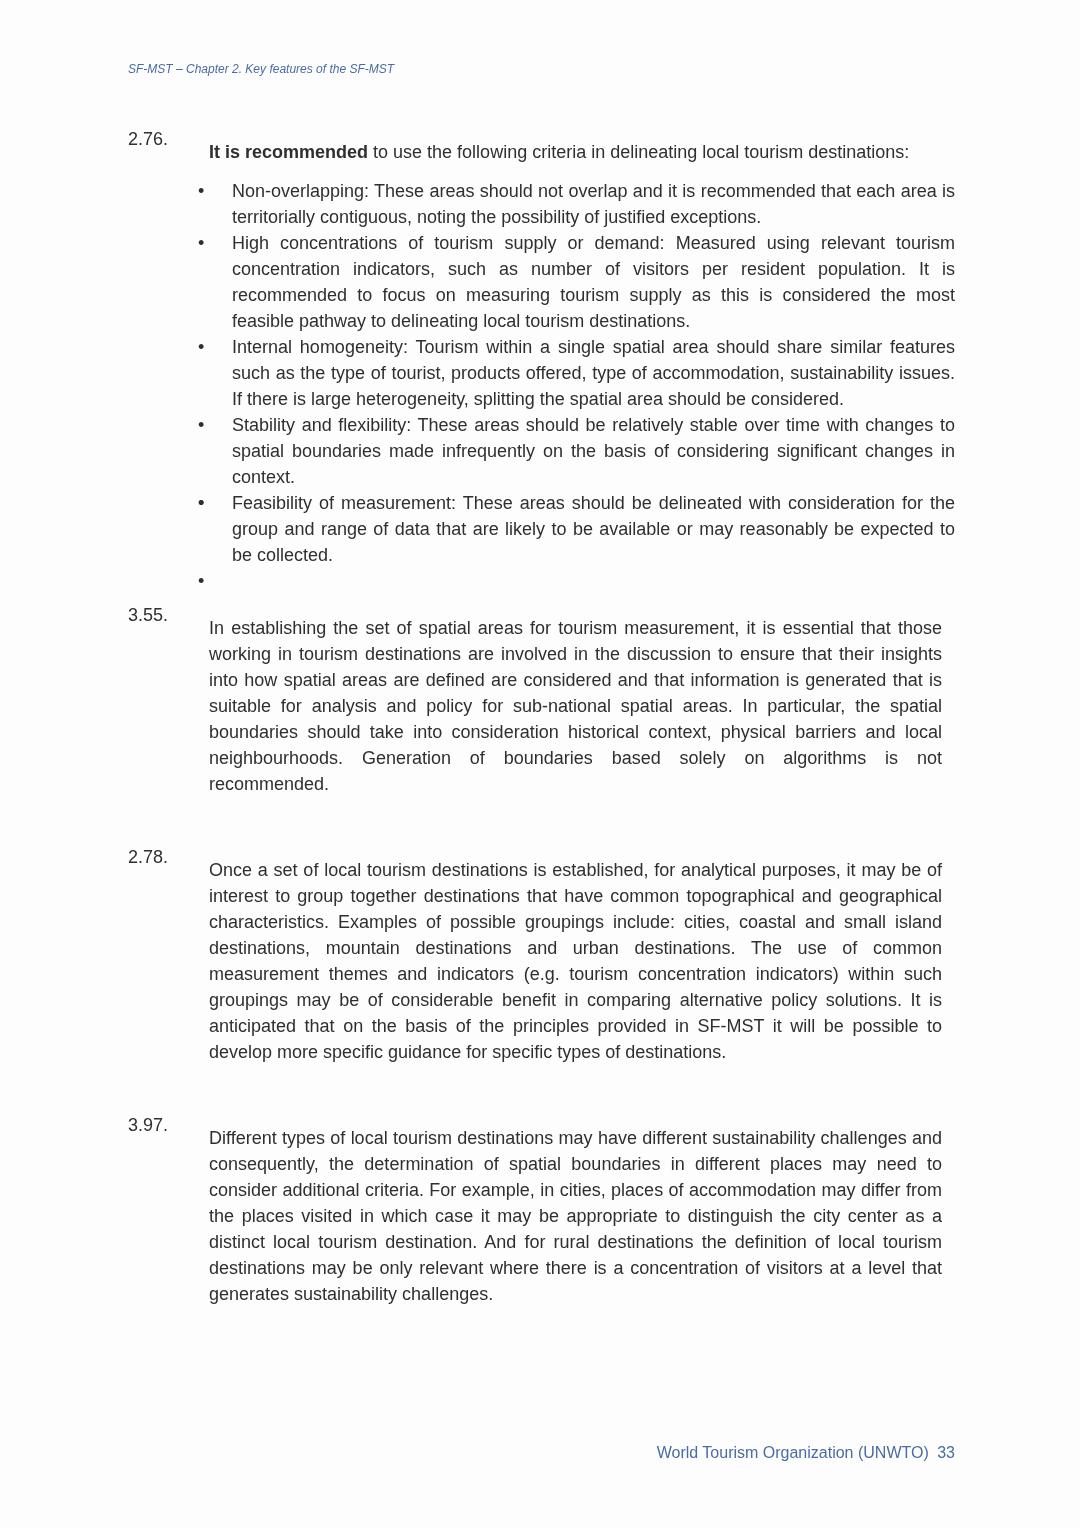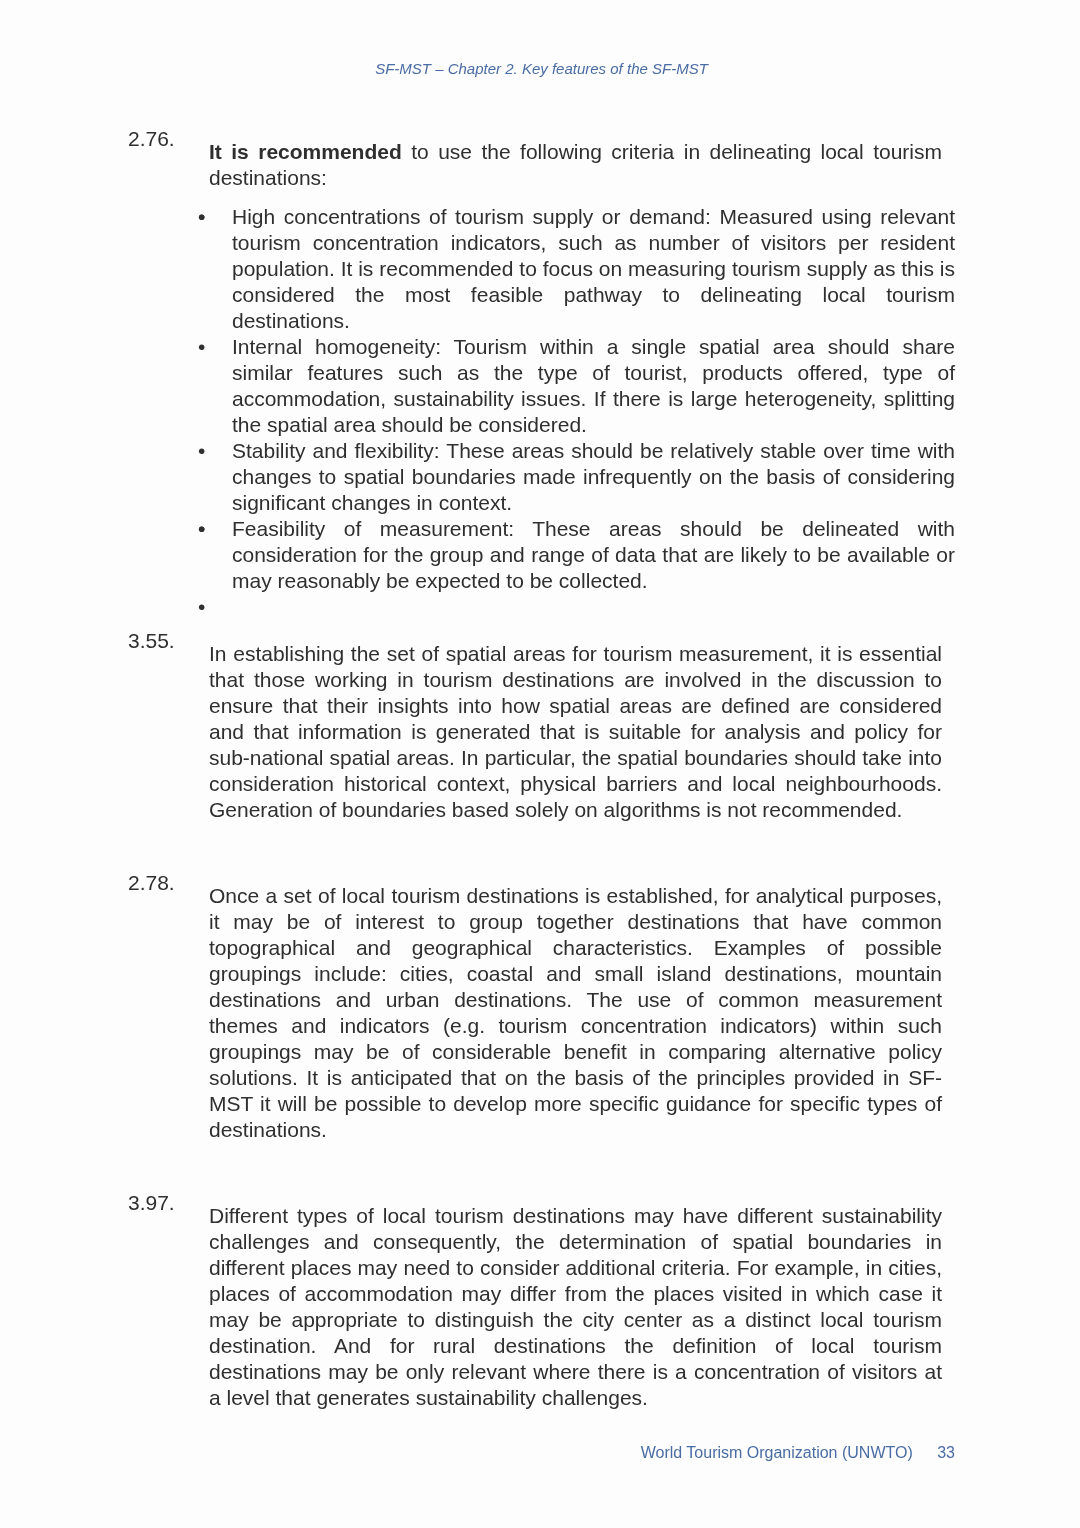--- a/index.html
+++ b/index.html
@@ -19,37 +19,37 @@
     position: absolute;
     inset: 0;
     background: #fdfdfd;
     overflow: hidden;
   }
   .running-header {
     position: absolute;
     top: 58px;
     left: 128px;
     right: 125px;
-    text-align: center;
+    text-align: left;
     font-style: italic;
-    font-size: 15px;
+    font-size: 12px;
     line-height: 22px;
     color: #4a6ca4;
   }
   .content {
     position: absolute;
     top: 126px;
     left: 128px;
     right: 125px;
   }
   .para {
     display: flex;
     align-items: flex-start;
     margin-bottom: 34px;
-    font-size: 21px;
+    font-size: 18px;
     line-height: 26px;
   }
   .para-num {
     flex: none;
     width: 68px;
   }
   .para-body {
     flex: 1;
     text-align: justify;
   }
@@ -80,41 +80,41 @@
     left: 128px;
     right: 125px;
     text-align: right;
     font-size: 16px;
     color: #4a6ca4;
   }
   .footer-org {
   }
   .footer-page {
     display: inline-block;
-    margin-left: 20px;
+    margin-left: 4px;
     font-style: normal;
   }
 </style>
 </head>
 <body>
 
 <div class="page">
 
   <div class="running-header">
     <span>SF-MST – Chapter 2. Key features of the SF-MST</span>
   </div>
 
   <div class="content">
 
     <div class="para">
       <div class="para-num">2.76.</div>
       <div class="para-body">
         <p class="lead"><b>It is recommended</b><span> to use the following criteria in delineating local tourism destinations:</span></p>
         <ul class="criteria">
-          <li><span class="bullet-glyph">•</span></li>
+          <li><span class="bullet-glyph">•</span><span>Non-overlapping: These areas should not overlap and it is recommended that each area is territorially contiguous, noting the possibility of justified exceptions.</span></li>
           <li><span class="bullet-glyph">•</span><span>High concentrations of tourism supply or demand: Measured using relevant tourism concentration indicators, such as number of visitors per resident population. It is recommended to focus on measuring tourism supply as this is considered the most feasible pathway to delineating local tourism destinations.</span></li>
           <li><span class="bullet-glyph">•</span><span>Internal homogeneity: Tourism within a single spatial area should share similar features such as the type of tourist, products offered, type of accommodation, sustainability issues. If there is large heterogeneity, splitting the spatial area should be considered.</span></li>
           <li><span class="bullet-glyph">•</span><span>Stability and flexibility: These areas should be relatively stable over time with changes to spatial boundaries made infrequently on the basis of considering significant changes in context.</span></li>
           <li><span class="bullet-glyph">•</span></li>
           <li><span class="bullet-glyph">•</span><span>Feasibility of measurement: These areas should be delineated with consideration for the group and range of data that are likely to be available or may reasonably be expected to be collected.</span></li>
           <li><span class="bullet-glyph">•</span></li>
         </ul>
       </div>
     </div>
 

